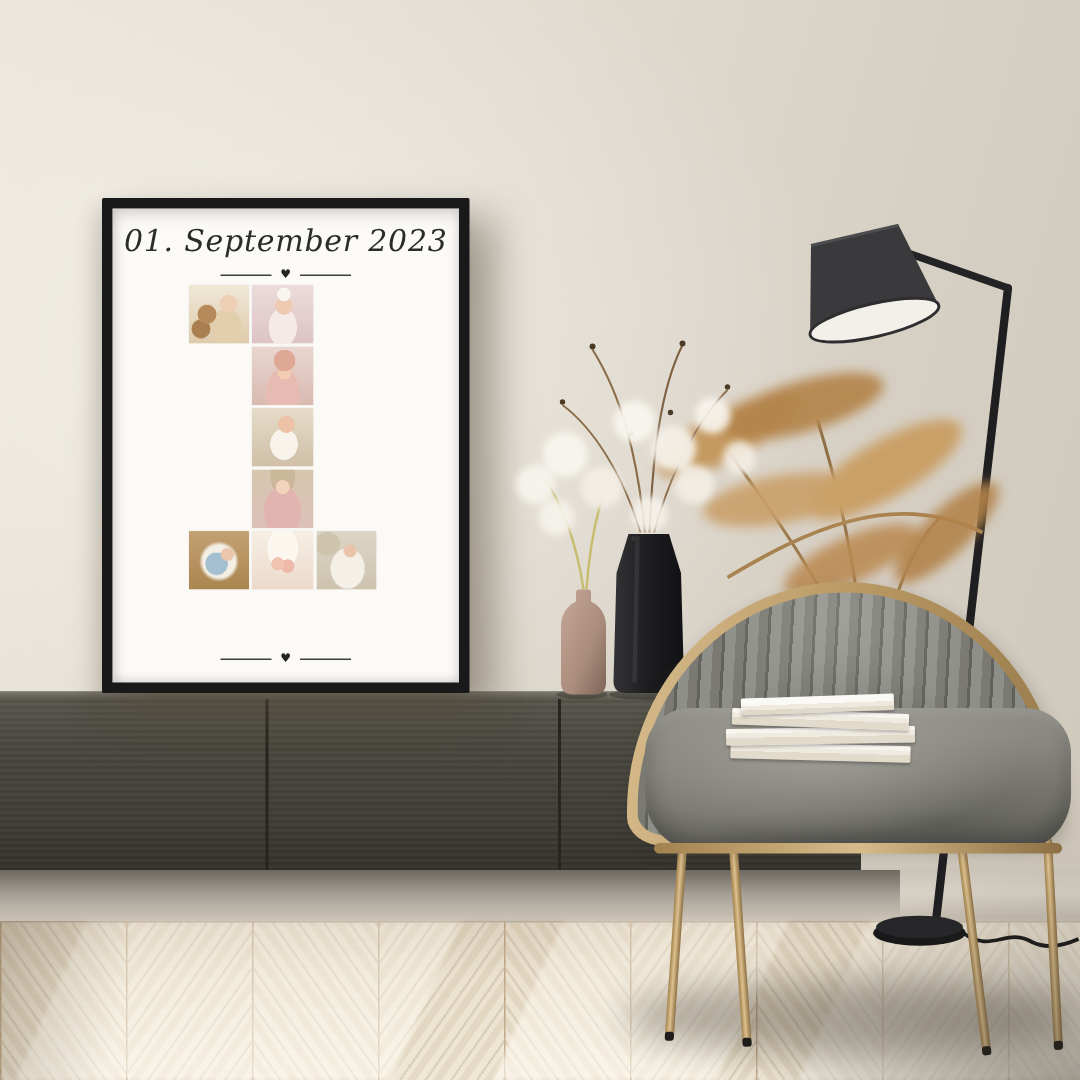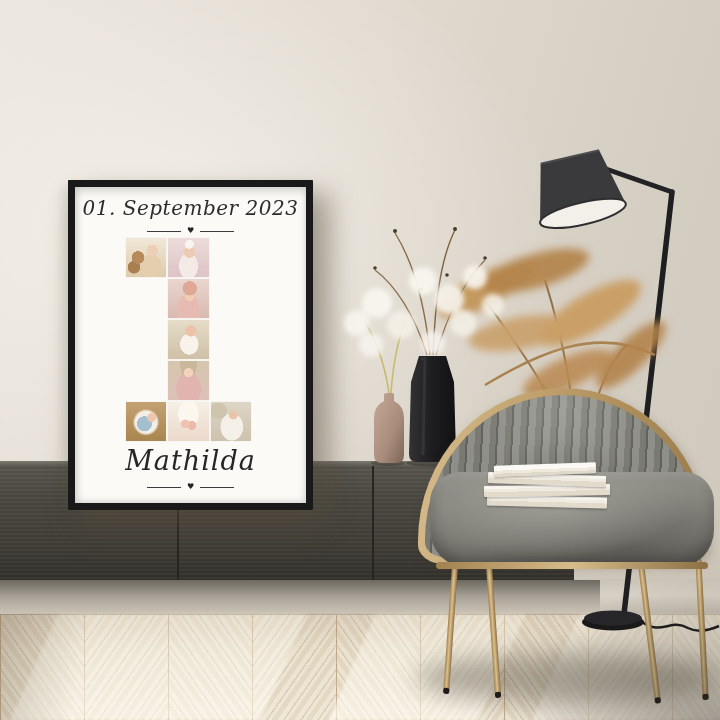--- a/index.html
+++ b/index.html
@@ -43,21 +43,21 @@
   .sideboard-top{position:absolute;left:0;top:0;width:100%;height:5px;
     background:linear-gradient(180deg,#7b7970,#5c5a51);}
   .seam{position:absolute;top:5px;bottom:0;width:2px;background:#26251f;}
   .seam.m1{left:177px;} .seam.m2{left:372px;}
   .sideboard-shadow{position:absolute;left:0;top:580px;width:600px;height:36px;z-index:2;
     background:linear-gradient(180deg, rgba(33,30,25,.55), rgba(33,30,25,0) 90%);}
 
   
   .poster{position:absolute;left:68px;top:132px;width:245px;height:330px;z-index:5;
     background:#191919;border:7px solid #191919;border-radius:1px;
-    box-shadow:18px 12px 26px rgba(88,76,60,.38), 6px 26px 30px rgba(88,76,60,.22), -5px 6px 12px rgba(88,76,60,.15);margin-top:48px;}
+    box-shadow:18px 12px 26px rgba(88,76,60,.38), 6px 26px 30px rgba(88,76,60,.22), -5px 6px 12px rgba(88,76,60,.15);}
   .paper{position:absolute;inset:0;background:#fcfaf7;
     box-shadow:inset 0 5px 9px rgba(0,0,0,.13), inset 0 -3px 6px rgba(0,0,0,.08), inset 4px 0 7px rgba(0,0,0,.06);}
   .poster-date{position:absolute;top:9px;left:0;right:0;text-align:center;
     font-style:italic;font-size:20px;letter-spacing:.5px;color:#2b2b2b;}
   .divider{position:absolute;left:0;right:0;display:flex;align-items:center;justify-content:center;gap:6px;}
   .divider .line{width:34px;height:1px;background:#3c3c3c;}
   .divider .heart{font-family:"DejaVu Sans",sans-serif;font-size:8px;line-height:8px;color:#232323;}
   .divider.d1{top:40px;} .divider.d2{top:296px;}
   .collage{position:absolute;left:51px;top:51px;width:125px;height:203px;
     display:grid;grid-template-columns:repeat(3,1fr);grid-template-rows:repeat(5,1fr);gap:2px;}
@@ -157,21 +157,20 @@
       <div class="collage">
           <div class="tile" title="baby in beige knit sitting with teddy bears" style="grid-area: 1 / 1; background: radial-gradient(circle at 66% 32%, rgb(236, 207, 180) 0%, rgb(236, 207, 180) 15%, rgba(0, 0, 0, 0) 16%), radial-gradient(circle at 30% 50%, rgb(182, 138, 91) 0%, rgb(182, 138, 91) 18%, rgba(0, 0, 0, 0) 19%), radial-gradient(circle at 20% 75%, rgb(169, 127, 82) 0%, rgb(169, 127, 82) 14%, rgba(0, 0, 0, 0) 15%), radial-gradient(at 62% 72%, rgb(227, 207, 174) 0%, rgb(227, 207, 174) 30%, rgba(0, 0, 0, 0) 31%), linear-gradient(rgb(241, 232, 216) 0%, rgb(222, 203, 171) 100%);"></div>
           <div class="tile" title="baby with white bow headband crawling on pink blanket" style="grid-area: 1 / 2; background: radial-gradient(circle at 52% 16%, rgb(248, 245, 240) 0%, rgb(248, 245, 240) 11%, rgba(0, 0, 0, 0) 12%), radial-gradient(circle at 52% 36%, rgb(238, 202, 178) 0%, rgb(238, 202, 178) 17%, rgba(0, 0, 0, 0) 18%), radial-gradient(at 50% 72%, rgb(244, 235, 231) 0%, rgb(244, 235, 231) 32%, rgba(0, 0, 0, 0) 33%), linear-gradient(rgb(236, 220, 218) 0%, rgb(221, 195, 198) 100%);"></div>
           <div class="tile" title="baby in pink beanie and cardigan with hand at mouth" style="grid-area: 2 / 2; background: radial-gradient(circle at 53% 24%, rgb(223, 167, 149) 0%, rgb(223, 167, 149) 19%, rgba(0, 0, 0, 0) 20%), radial-gradient(circle at 53% 45%, rgb(242, 205, 179) 0%, rgb(242, 205, 179) 14%, rgba(0, 0, 0, 0) 15%), radial-gradient(at 50% 82%, rgb(230, 188, 178) 0%, rgb(230, 188, 178) 38%, rgba(0, 0, 0, 0) 39%), linear-gradient(rgb(233, 214, 207) 0%, rgb(217, 186, 177) 100%);"></div>
           <div class="tile" title="baby in white onesie crawling on beige floor" style="grid-area: 3 / 2; background: radial-gradient(circle at 56% 28%, rgb(236, 195, 166) 0%, rgb(236, 195, 166) 15%, rgba(0, 0, 0, 0) 16%), radial-gradient(at 52% 62%, rgb(247, 243, 234) 0%, rgb(247, 243, 234) 30%, rgba(0, 0, 0, 0) 31%), linear-gradient(rgb(230, 220, 201) 0%, rgb(207, 192, 166) 100%);"></div>
           <div class="tile" title="newborn wrapped in dusty pink swaddle with bow headband in basket" style="grid-area: 4 / 2; background: radial-gradient(circle at 50% 30%, rgb(243, 211, 188) 0%, rgb(243, 211, 188) 13%, rgba(0, 0, 0, 0) 14%), radial-gradient(at 50% 72%, rgb(226, 180, 175) 0%, rgb(226, 180, 175) 42%, rgba(0, 0, 0, 0) 43%), radial-gradient(at 50% 8%, rgb(203, 183, 154) 0%, rgb(203, 183, 154) 28%, rgba(0, 0, 0, 0) 29%), linear-gradient(rgb(214, 198, 174) 0%, rgb(220, 192, 184) 100%);"></div>
           <div class="tile" title="baby in light blue lying in wicker basket with white fur" style="grid-area: 5 / 1; background: radial-gradient(circle at 64% 40%, rgb(237, 198, 174) 0%, rgb(237, 198, 174) 12%, rgba(0, 0, 0, 0) 13%), radial-gradient(at 46% 56%, rgb(163, 191, 208) 0%, rgb(163, 191, 208) 24%, rgba(0, 0, 0, 0) 25%), radial-gradient(at 50% 52%, rgb(244, 239, 229) 0%, rgb(244, 239, 229) 38%, rgba(0, 0, 0, 0) 47%), linear-gradient(rgb(195, 161, 114) 0%, rgb(169, 133, 79) 100%);"></div>
           <div class="tile" title="close-up of baby feet on fluffy white blanket" style="grid-area: 5 / 2; background: radial-gradient(circle at 42% 56%, rgb(240, 194, 178) 0%, rgb(240, 194, 178) 13%, rgba(0, 0, 0, 0) 14%), radial-gradient(circle at 58% 60%, rgb(237, 185, 168) 0%, rgb(237, 185, 168) 13%, rgba(0, 0, 0, 0) 14%), radial-gradient(at 50% 30%, rgb(251, 247, 239) 0%, rgb(251, 247, 239) 35%, rgba(0, 0, 0, 0) 36%), linear-gradient(rgb(246, 239, 228) 0%, rgb(236, 217, 203) 100%);"></div>
           <div class="tile" title="sleeping newborn in white wrap and bonnet in basket" style="grid-area: 5 / 3; background: radial-gradient(circle at 56% 34%, rgb(234, 195, 170) 0%, rgb(234, 195, 170) 12%, rgba(0, 0, 0, 0) 13%), radial-gradient(at 52% 64%, rgb(244, 240, 231) 0%, rgb(244, 240, 231) 38%, rgba(0, 0, 0, 0) 39%), radial-gradient(at 18% 22%, rgb(207, 196, 174) 0%, rgb(207, 196, 174) 18%, rgba(0, 0, 0, 0) 19%), linear-gradient(rgb(221, 213, 198) 0%, rgb(205, 194, 174) 100%);"></div>
         </div>
-      <div class="poster-name">Mathilda</div>
       <div class="divider d2">
         <span class="line"></span>
         <span class="heart">♥</span>
         <span class="line"></span>
       </div>
     </div>
   </div>
 
   <svg class="lamp-svg" width="200" height="500" viewBox="0 0 200 500">
     <path d="M152,52 L104,474" stroke="#1f1f21" stroke-width="5.5" stroke-linecap="round" fill="none"></path>

